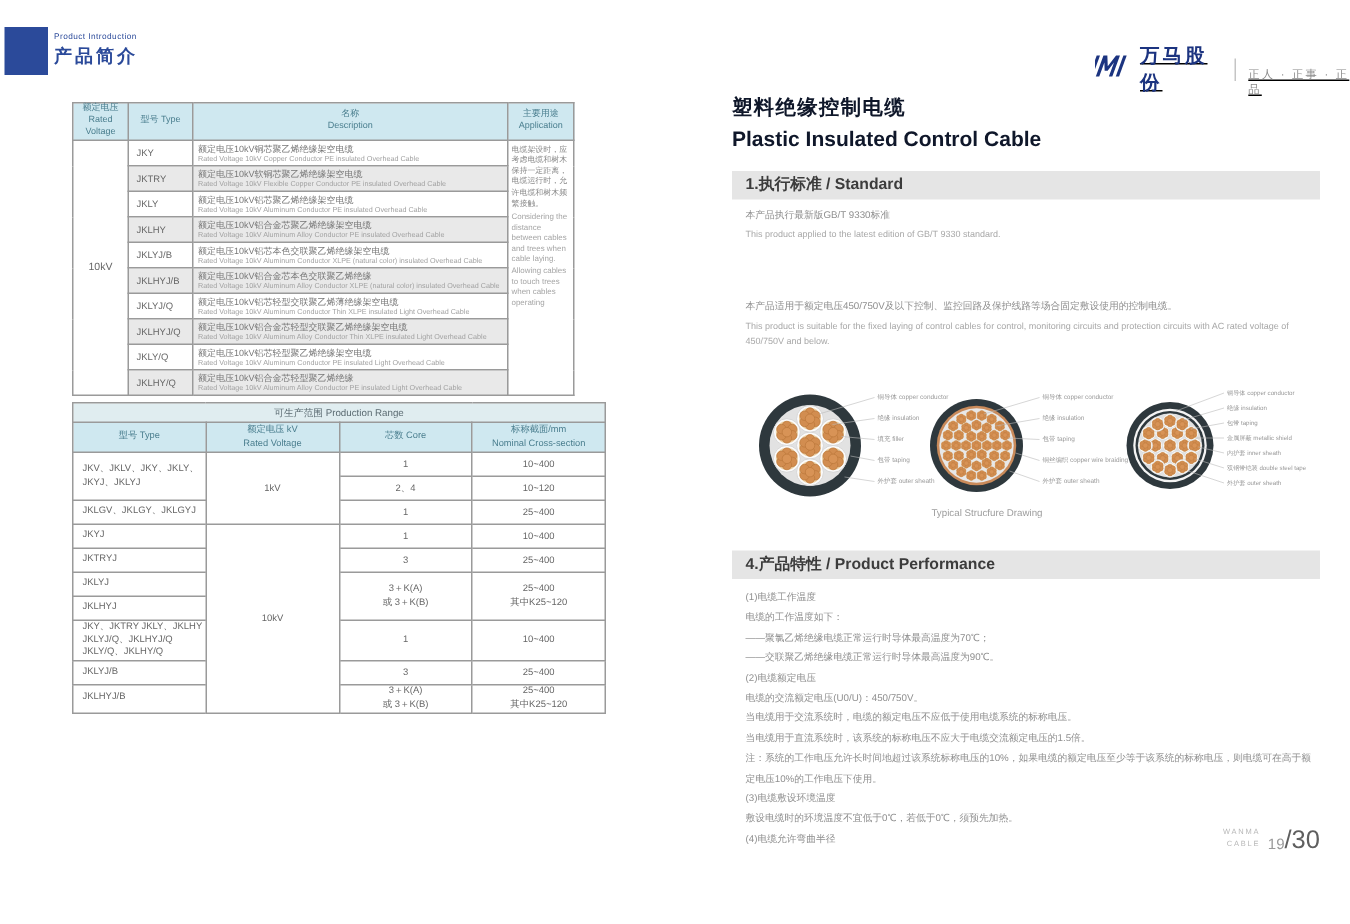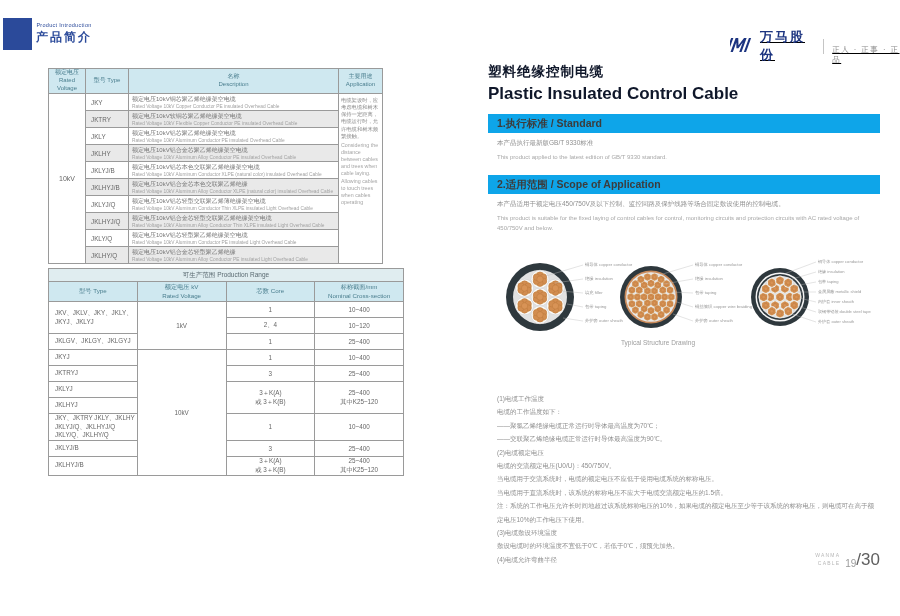--- a/index.html
+++ b/index.html
@@ -3,21 +3,21 @@
 <meta charset="utf-8">
 <style>
   * { margin:0; padding:0; box-sizing:border-box; }
   html,body { width:900px; height:616px; overflow:hidden; background:#fff;
     font-family:"Liberation Sans", sans-serif; }
   .page { position:relative; width:900px; height:616px; background:#fff; }
   .abs { position:absolute; }
 
   
   .blue-sq { left:3px; top:18px; width:29px; height:32px; background:#2b4a9a; }
-  .hdr-left { left:36px; top:22px; color:#2b4a9a;text-align:center; }
+  .hdr-left { left:36px; top:22px; color:#2b4a9a; }
   .hdr-en { font-size:5.5px; letter-spacing:.3px; }
   .hdr-zh { font-size:12px; font-weight:bold; margin-top:1px; letter-spacing:2px; }
   .logo { left:730px; top:27px; display:flex; align-items:center;text-decoration:underline; }
   .logo-name { font-size:13px; font-weight:bold; color:#1c3480; letter-spacing:2px; margin-left:4px; }
   .logo-div { width:1px; height:15px; background:#c5c5c5; margin:0 8px 0 10px; }
   .logo-tag { font-size:7.5px; color:#8a8a8a; letter-spacing:1.5px; padding-top:2px;margin-top:16px; }
 
   
   table { border-collapse:collapse; }
   .t1 { left:48px; top:68px; width:334px; table-layout:fixed; }
@@ -40,22 +40,22 @@
   .t2 .th td { background:#cfe8f0; color:#4a7e8e; font-size:6.2px; height:20px; text-align:center; line-height:1.3; }
   .p1 { width:165px; } .p2 { width:60px; } .p3 { width:47px; } .p4 { width:84px; }
   .t2 .r td { height:16px; font-size:6.3px; }
   .t2 .p-type { padding-left:6px; line-height:1.35; }
   .t2 .ctr { text-align:center; }
   .t2 .two { line-height:1.3; font-size:5.9px; }
 
   
   .r-title { left:488px; top:63px; color:#0f172a; }
   .r-title-zh { font-size:13.5px; font-weight:bold; letter-spacing:1px; }
-  .r-title-en { font-size:17px; font-weight:bold; margin-top:3px;text-align:right; }
-  .bar { left:488px; width:392px; height:19px; background:#0ea5e9; color:#3c3c3c;
+  .r-title-en { font-size:14px; font-weight:bold; margin-top:3px;text-align:right; }
+  .bar { left:488px; width:392px; height:19px; background:#e5e5e5; color:#3c3c3c;
     font-weight:bold; font-size:10.5px; line-height:19px; padding-left:9px; }
   .body-txt { color:#8f8f8f; }
   .ln-zh { font-size:6.5px; color:#8f8f8f; }
   .ln-en { font-size:6px; color:#a8a8a8; margin-top:5px; line-height:1.6; }
   .s4-line { font-size:6.5px; color:#8f8f8f; line-height:13.4px; }
   .caption { left:488px; top:338px; width:340px; text-align:center; }
   .cap-zh { font-size:8px; color:#777; }
   .cap-en { font-size:6.5px; color:#9d9d9d; margin-top:1px; }
 
   .footer { left:780px; top:550px; width:100px; display:flex; align-items:flex-end; justify-content:flex-end; }
@@ -273,21 +273,20 @@
     <div class="r-title-zh">塑料绝缘控制电缆</div>
     <div class="r-title-en">Plastic Insulated Control Cable</div>
   </div>
 
   <div class="abs bar" style="top:114px">1.执行标准 / Standard</div>
   <div class="abs body-txt" style="left:497px; top:139px; width:375px">
     <div class="ln-zh">本产品执行最新版GB/T 9330标准</div>
     <div class="ln-en">This product applied to the latest edition of GB/T 9330 standard.</div>
   </div>
 
-  <div class="abs bar" style="top:175px">2.适用范围 / Scope of Application</div>
   <div class="abs body-txt" style="left:497px; top:200px; width:375px">
     <div class="ln-zh">本产品适用于额定电压450/750V及以下控制、监控回路及保护线路等场合固定敷设使用的控制电缆。</div>
     <div class="ln-en">This product is suitable for the fixed laying of control cables for control, monitoring circuits and protection circuits with AC rated voltage of 450/750V and below.</div>
   </div>
 
 
   <svg class="abs" style="left:488px; top:256px" width="392" height="82" viewBox="0 0 392 82">
     <defs>
       <g id="strand">
         <circle r="10" fill="#eccfa2"></circle>
@@ -436,20 +435,21 @@
       <text x="330" y="47">内护套 inner sheath</text>
       <text x="330" y="57">双钢带铠装 double steel tape</text>
       <text x="330" y="67">外护套 outer sheath</text>
     </g>
   </svg>
 
   <div class="abs caption">
     <div class="cap-en">Typical Strucfure Drawing</div>
   </div>
 
+  <div class="abs bar" style="top:367px">4.产品特性 / Product Performance</div>
   <div class="abs" style="left:497px; top:392px; width:378px">
     <div class="s4-line">(1)电缆工作温度</div>
     <div class="s4-line">电缆的工作温度如下：</div>
     <div class="s4-line">——聚氯乙烯绝缘电缆正常运行时导体最高温度为70℃；</div>
     <div class="s4-line">——交联聚乙烯绝缘电缆正常运行时导体最高温度为90℃。</div>
     <div class="s4-line">(2)电缆额定电压</div>
     <div class="s4-line">电缆的交流额定电压(U0/U)：450/750V。</div>
     <div class="s4-line">当电缆用于交流系统时，电缆的额定电压不应低于使用电缆系统的标称电压。</div>
     <div class="s4-line">当电缆用于直流系统时，该系统的标称电压不应大于电缆交流额定电压的1.5倍。</div>
     <div class="s4-line">注：系统的工作电压允许长时间地超过该系统标称电压的10%，如果电缆的额定电压至少等于该系统的标称电压，则电缆可在高于额定电压10%的工作电压下使用。</div>

